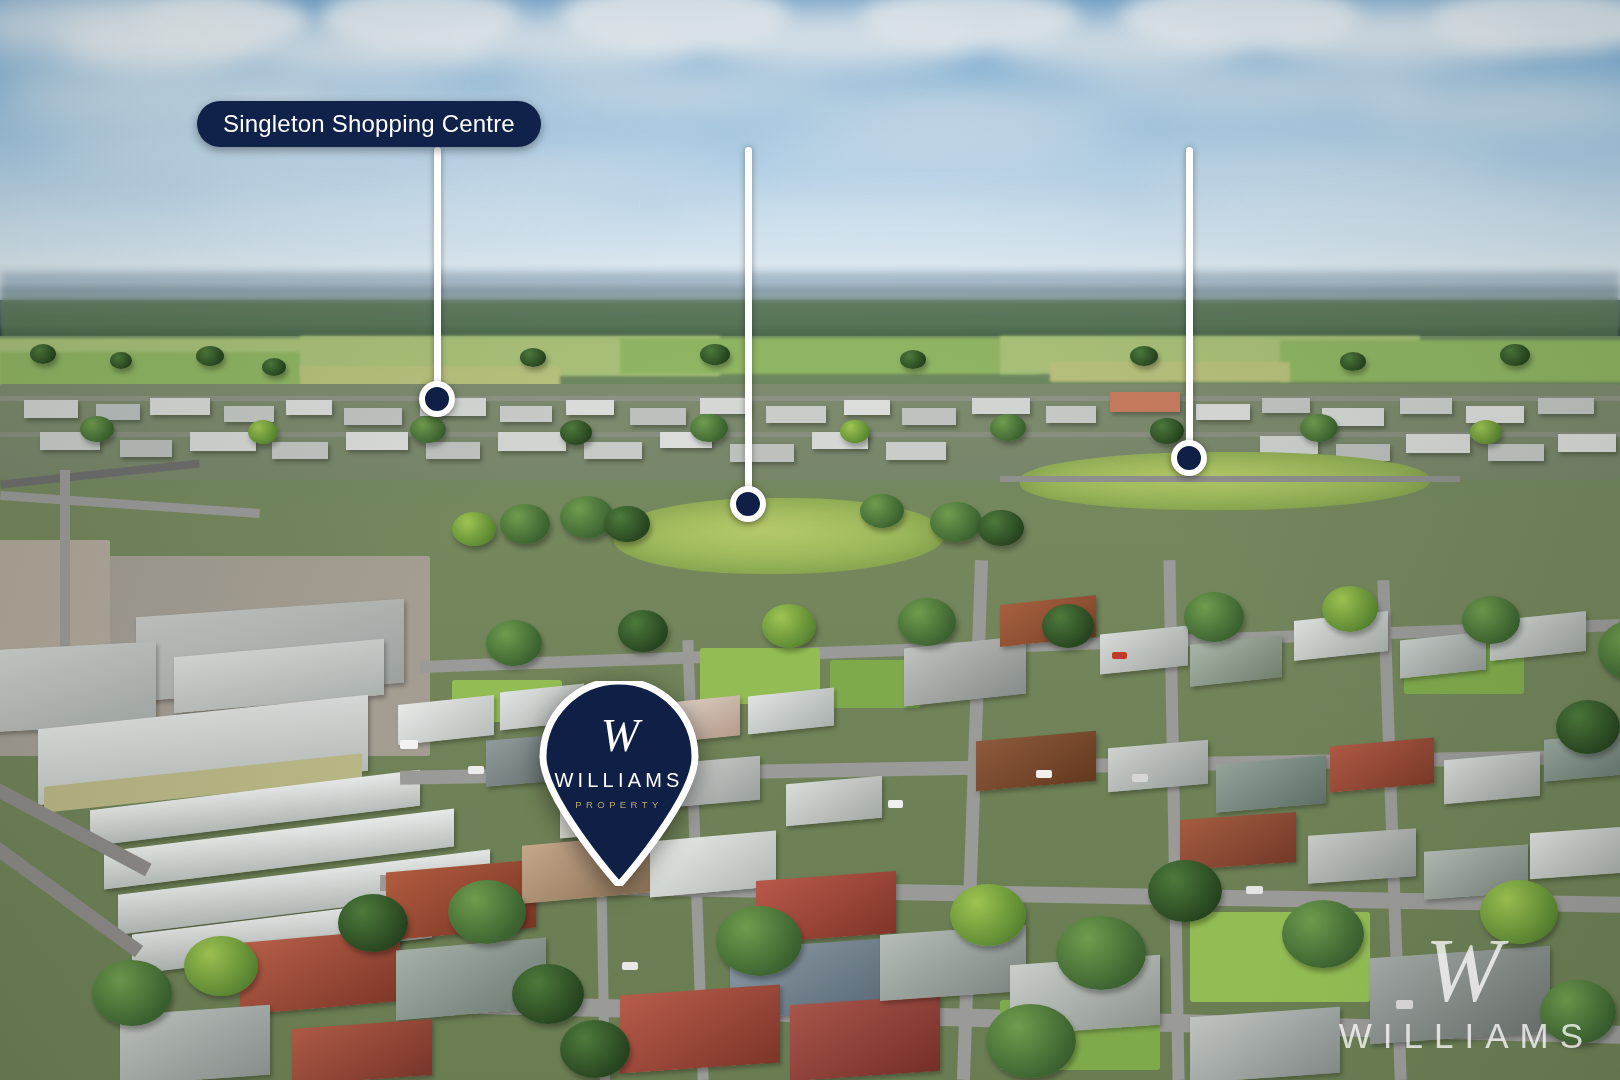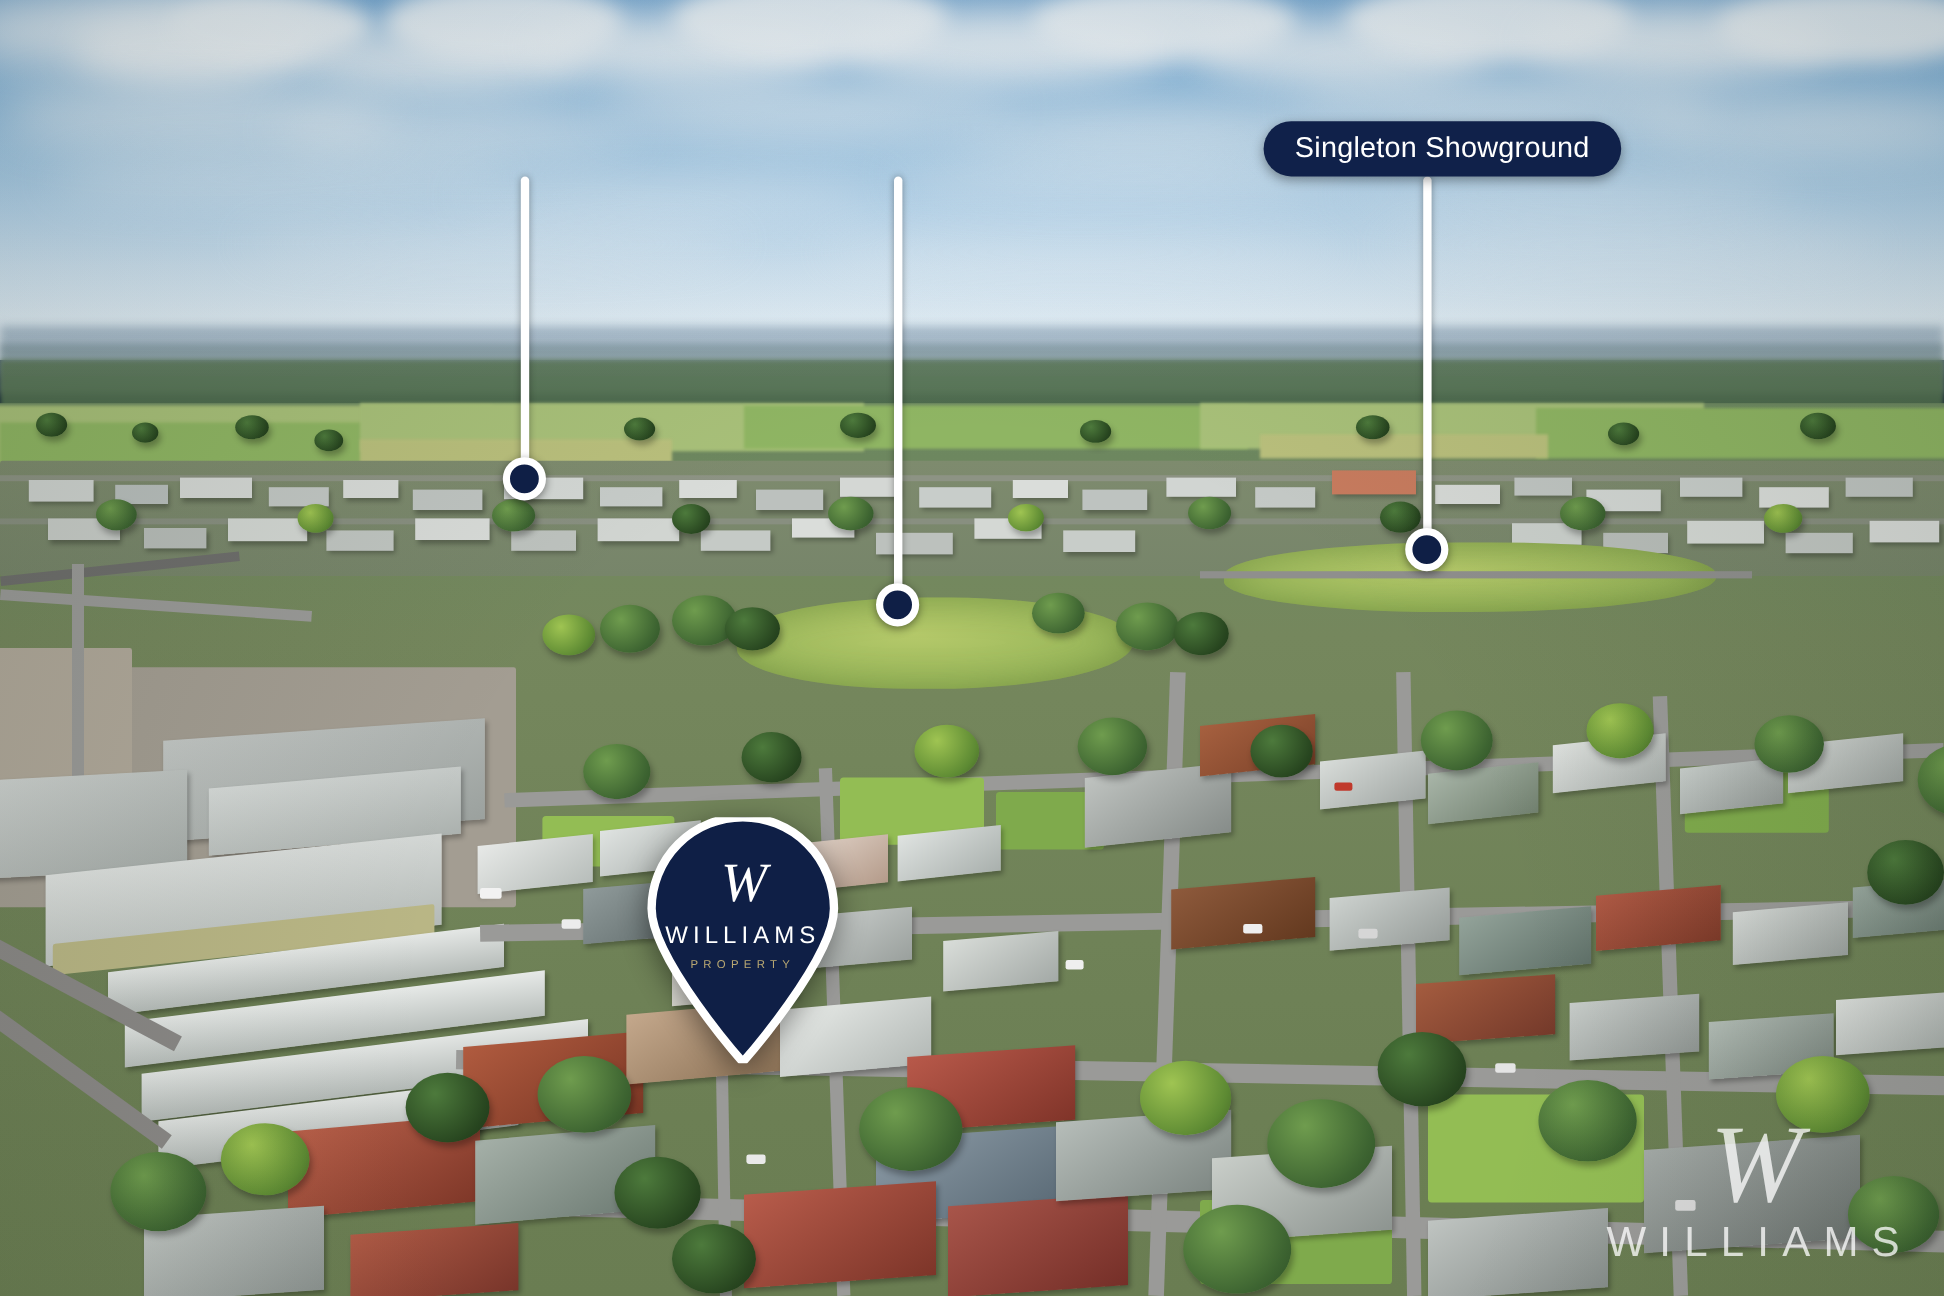--- a/index.html
+++ b/index.html
@@ -496,21 +496,21 @@
   <div class="anno-layer">
 
     <div class="leader" style="left:434px; top:147px; height:244px;"></div>
     <div class="leader" style="left:745px; top:147px; height:348px;"></div>
     <div class="leader" style="left:1186px; top:147px; height:303px;"></div>
 
     <div class="dot" style="left:419px; top:381px;"></div>
     <div class="dot" style="left:730px; top:486px;"></div>
     <div class="dot" style="left:1171px; top:440px;"></div>
 
-    <div class="pill" style="left:1053px; top:101px;">Singleton Showground</div>
+    <div class="pill" style="left:197px; top:101px;">Singleton Shopping Centre</div>
 
     <div class="pin" style="left:537px; top:681px;">
       <svg class="pin-body" viewBox="0 0 164 205" xmlns="http://www.w3.org/2000/svg">
         <path d="M82 204 C82 204 6 118 6 76 A76 76 0 1 1 158 76 C158 118 82 204 82 204 Z" fill="#0f1f46" stroke="#ffffff" stroke-width="7"></path>
       </svg>
       <div class="pin-content">
         <div class="mono">W</div>
         <div class="brand">WILLIAMS</div>
         <div class="sub">PROPERTY</div>
       </div>

